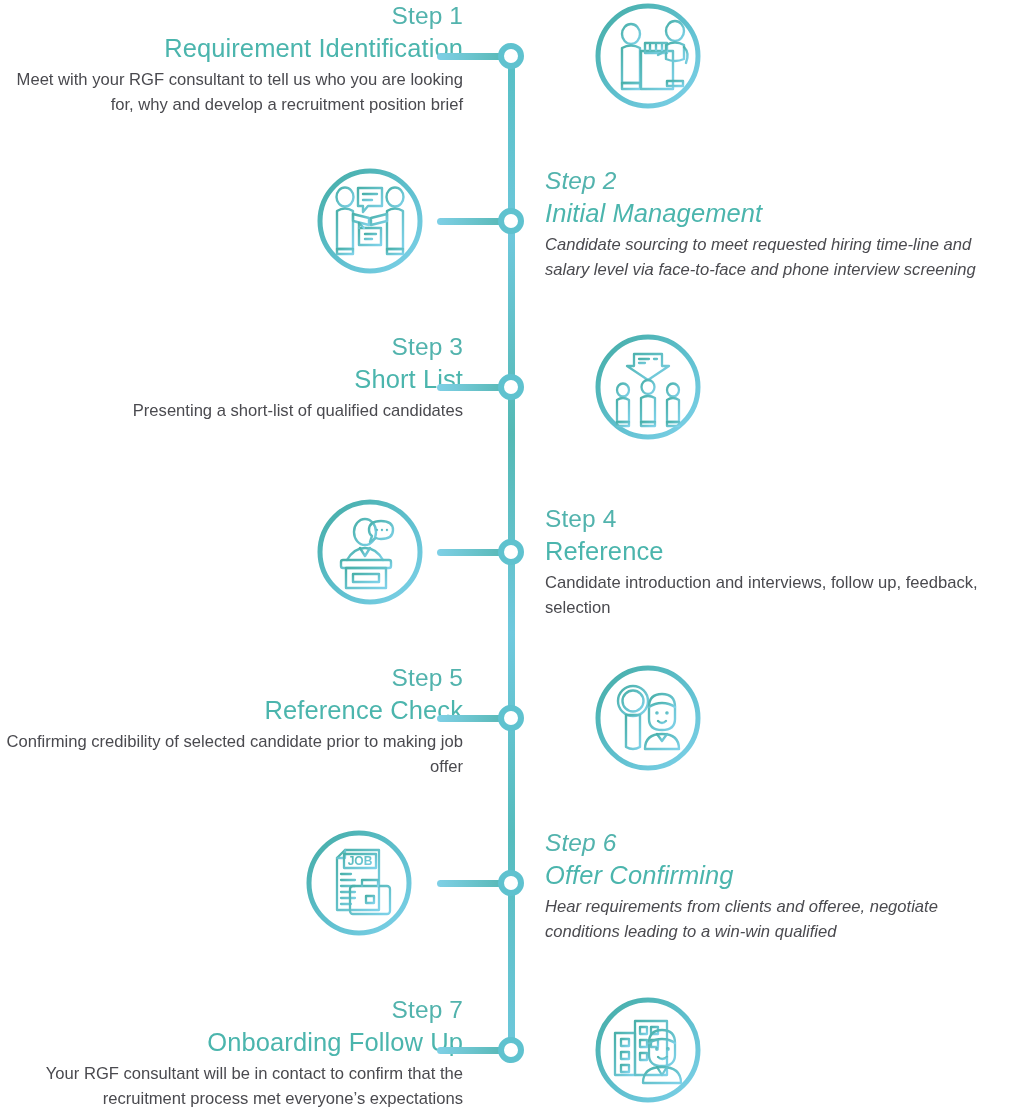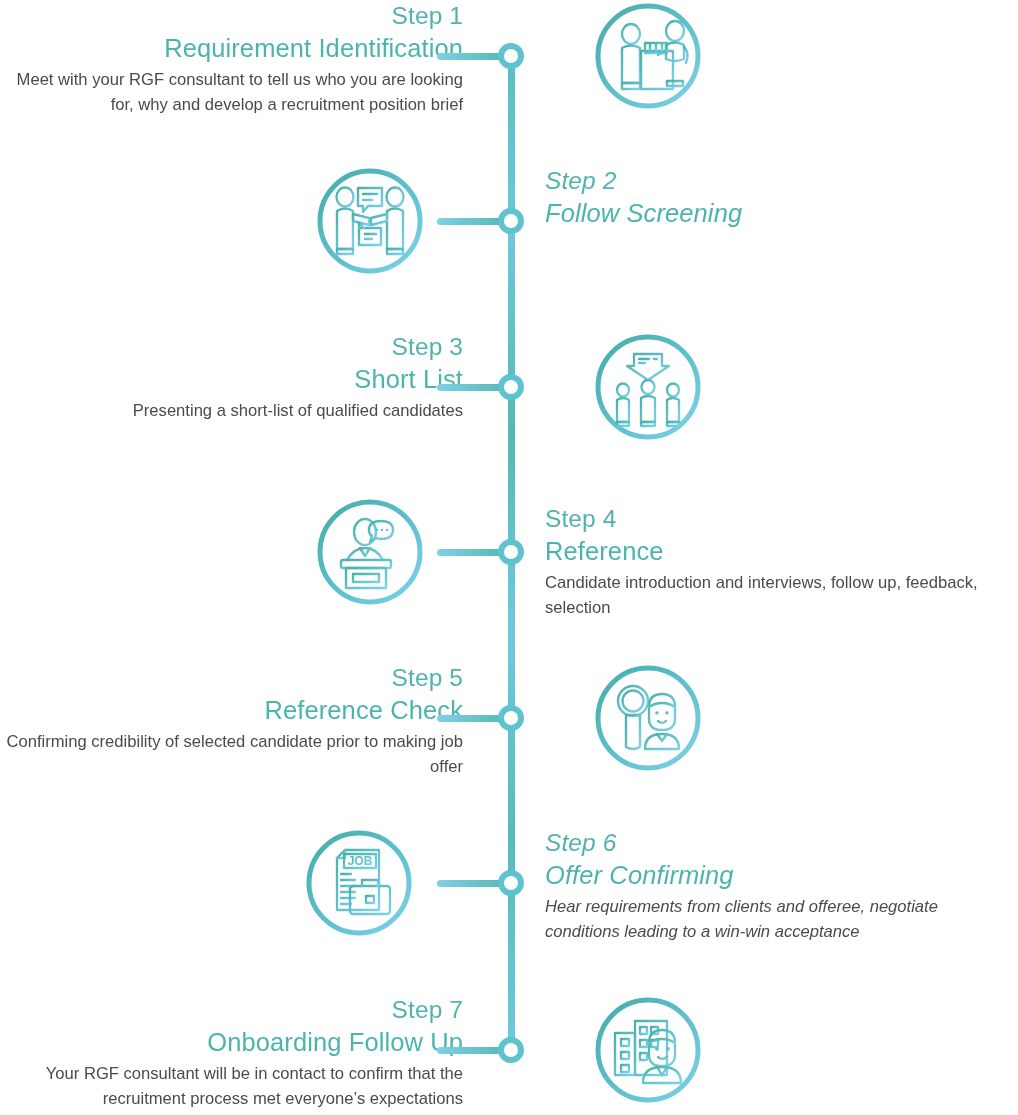--- a/index.html
+++ b/index.html
@@ -231,21 +231,22 @@
 
           <path d="M44 62 l22 0 l0 17 l-22 0 Z"></path>
           <path d="M44 62 l0 -5 l5 5"></path>
           <path d="M50 68 l11 0 M50 73 l7 0"></path>
         </g>
       </svg>
     </div>
 
     <div class="textblock" style="left:545px;right:auto;text-align:left;font-style:italic;">
       <div class="step-number">Step 2</div>
-      <div class="step-title">Follow Screening</div>
+      <div class="step-title">Initial Management</div>
+      <div class="step-desc">Candidate sourcing to meet requested hiring time-line and salary level via face-to-face and phone interview screening</div>
     </div>
   </div>
 
   <div class="step left s3">
     <div class="connector"></div>
     <div class="node"></div>
 
     <div class="medallion" style="left:593px;">
       <svg viewBox="0 0 110 110">
         <circle cx="55" cy="55" r="50" fill="none" stroke="url(#ringGrad)" stroke-width="5"></circle>
@@ -371,21 +372,21 @@
           <path d="M46 64 l40 0"></path>
           <path d="M58 58 l0 -6 l16 0 l0 6"></path>
           <rect x="62" y="68" width="8" height="7"></rect>
         </g>
       </svg>
     </div>
 
     <div class="textblock" style="left:545px;right:auto;text-align:left;font-style:italic;">
       <div class="step-number">Step 6</div>
       <div class="step-title">Offer Confirming</div>
-      <div class="step-desc">Hear requirements from clients and offeree, negotiate conditions leading to a win-win acceptance</div>
+      <div class="step-desc">Hear requirements from clients and offeree, negotiate conditions leading to a win-win qualified</div>
     </div>
   </div>
 
   <div class="step left s7">
     <div class="connector"></div>
     <div class="node"></div>
 
     <div class="medallion" style="left:593px;">
       <svg viewBox="0 0 110 110">
         <circle cx="55" cy="55" r="50" fill="none" stroke="url(#ringGrad)" stroke-width="5"></circle>

